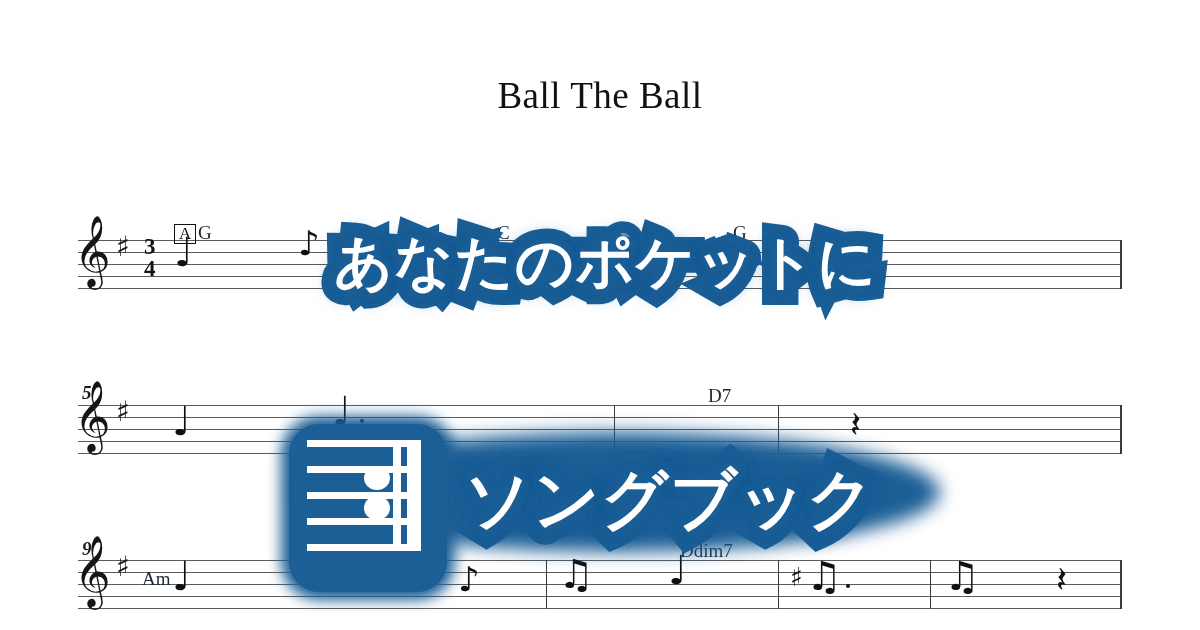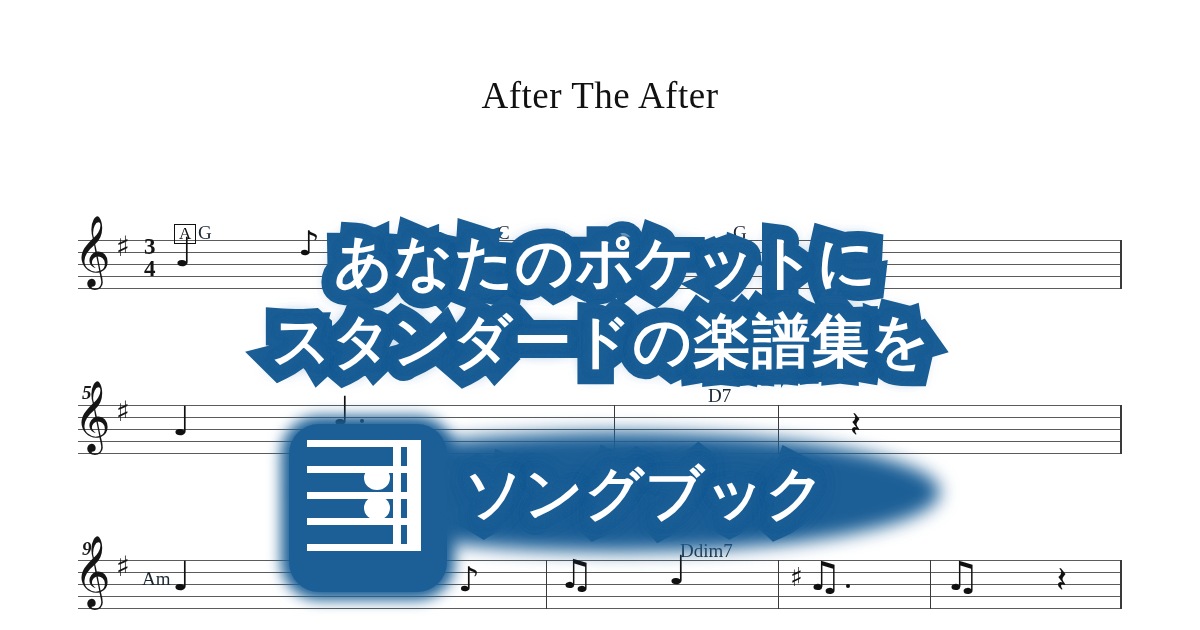--- a/index.html
+++ b/index.html
@@ -185,21 +185,21 @@
     text-align: right;
   }
   .line2 {
     top: 303px;
     left: 272px;
     font-size: 58px;
   }
   .line3 {
     top: 455px;
     left: 464px;
-    font-size: 58px;
+    font-size: 66px;
     -webkit-text-stroke: 34px #1c5f96;
     text-shadow:
       0 0 12px #1c5f96, 0 0 12px #1c5f96, 0 0 12px #1c5f96,
       0 0 20px #1c5f96, 0 0 20px #1c5f96, 0 0 26px #1c5f96;
   }
 
   
   .logo-badge {
     position: absolute;
     left: 289px;
@@ -220,21 +220,21 @@
     filter: blur(9px);
   }
 </style>
 </head>
 <body>
 
 <div id="stage">
 
   <div id="sheet">
 
-    <div class="score-title">After The After</div>
+    <div class="score-title">Ball The Ball</div>
 
     <div class="system" style="top:240px;">
       <div class="staff-line l0"></div>
       <div class="staff-line l1"></div>
       <div class="staff-line l2"></div>
       <div class="staff-line l3"></div>
       <div class="staff-line l4"></div>
 
       <div class="clef">𝄞</div>
       <div class="keysig">♯</div>
@@ -313,21 +313,20 @@
     <div class="measure-num" style="left:82px; top:538px;">9</div>
     <div class="chord" style="left:142px; top:568px;">Am</div>
     <div class="chord" style="left:680px; top:540px;">Ddim7</div>
   </div>
 
   <div id="overlay">
 
     <div class="blob-pad" style="left:300px; top:432px; width:640px; height:120px;"></div>
 
     <div class="blob-text line1">あなたのポケットに</div>
-    <div class="blob-text line2">スタンダードの楽譜集を</div>
 
     <div class="logo-badge">
       <svg width="158" height="168" viewBox="0 0 158 168" aria-hidden="true">
         <g fill="#ffffff">
           <rect x="18" y="16" width="108" height="7"></rect>
           <rect x="18" y="42" width="108" height="7"></rect>
           <rect x="18" y="68" width="108" height="7"></rect>
           <rect x="18" y="94" width="108" height="7"></rect>
           <rect x="18" y="120" width="108" height="7"></rect>
           <rect x="104" y="16" width="8" height="111"></rect>

